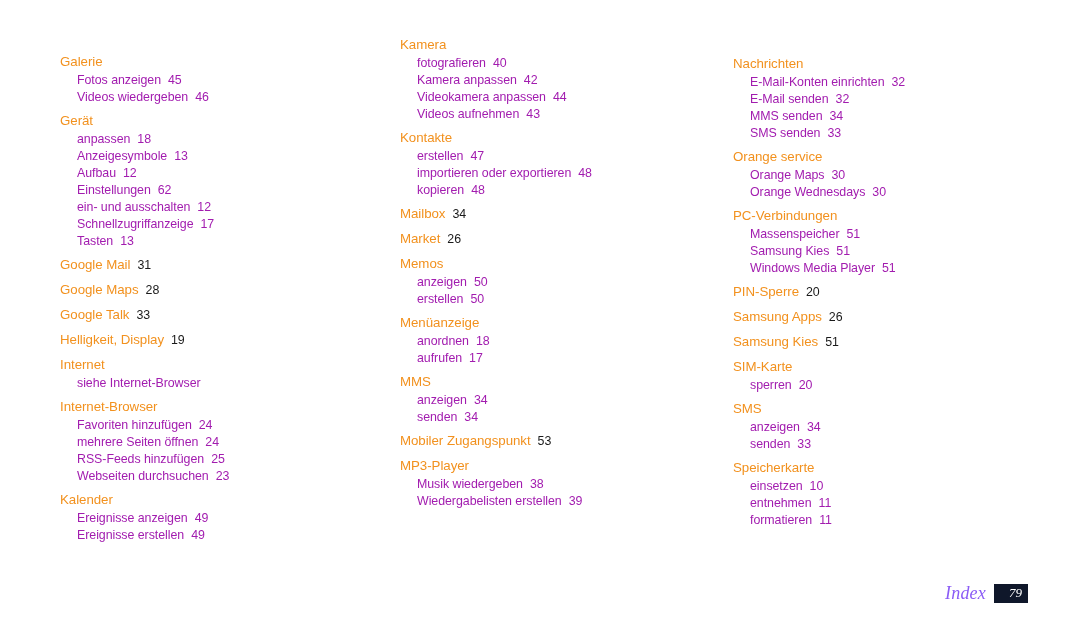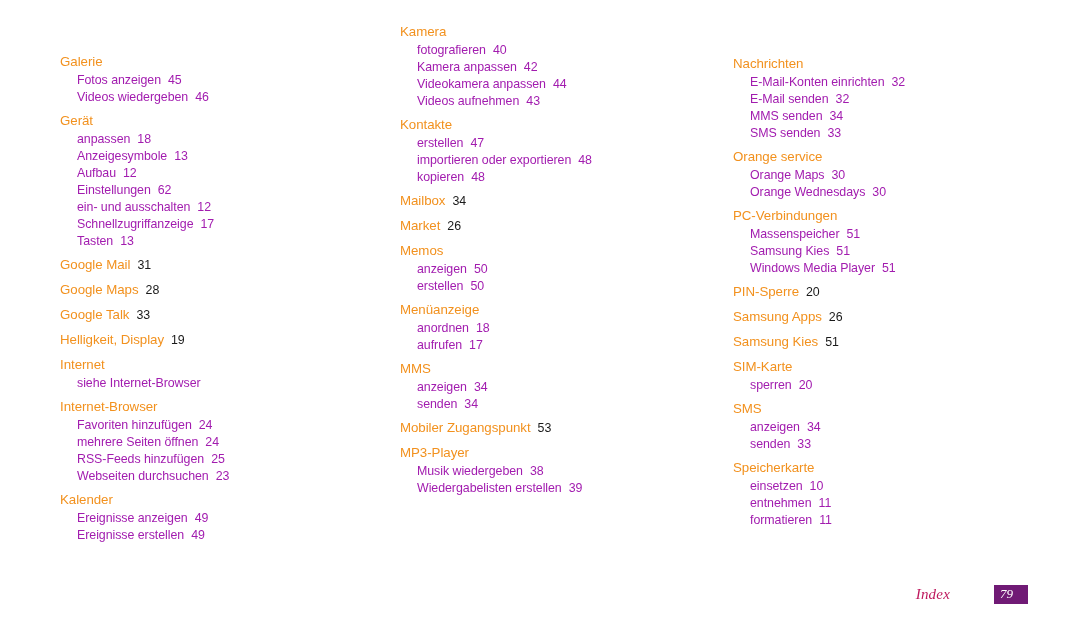--- a/index.html
+++ b/index.html
@@ -32,21 +32,21 @@
     width: 912px;
     height: 560px;
   }
 
   .column {
     position: absolute;
     top: 0;
     box-sizing: border-box;
   }
   .column.col-0 { left: 60px;  width: 320px; padding-top: 52px; }
-  .column.col-1 { left: 400px; width: 320px; padding-top: 22px; }
+  .column.col-1 { left: 400px; width: 320px; padding-top: 35px; }
   .column.col-2 { left: 733px; width: 330px; padding-top: 54px; }
 
   
   .index-group {
     margin-bottom: 5px;
   }
 
   .group-heading {
     color: #f2911e;
     font-size: 13.3px;
@@ -88,36 +88,35 @@
     position: absolute;
     right: 52px;
     bottom: 25px;
     display: flex;
     align-items: center;
     gap: 8px;
   }
   .footer-label {
     font-family: "Liberation Serif", "DejaVu Serif", serif;
     font-style: italic;
-    font-size: 15px;
-    color: #be185d;
+    font-size: 18px;
+    color: #8b5cf6;
     letter-spacing: 0.2px;
   }
   .footer-page-box {
-    background: #701a75;
+    background: #0f172a;
     color: #ffffff;
     font-size: 13px;
     font-weight: normal;
     min-width: 22px;
-    text-align: left;
+    text-align: right;
     padding: 2px 6px 3px 6px;
     line-height: 14px;
     font-family: "Liberation Serif", "DejaVu Serif", serif;
     font-style: italic;
-    margin-left: 36px;
   }
 </style>
 </head>
 <body>
 
 <div id="index-page">
 
   <div class="columns">
       <div class="column col-0">
         <div class="index-group">

